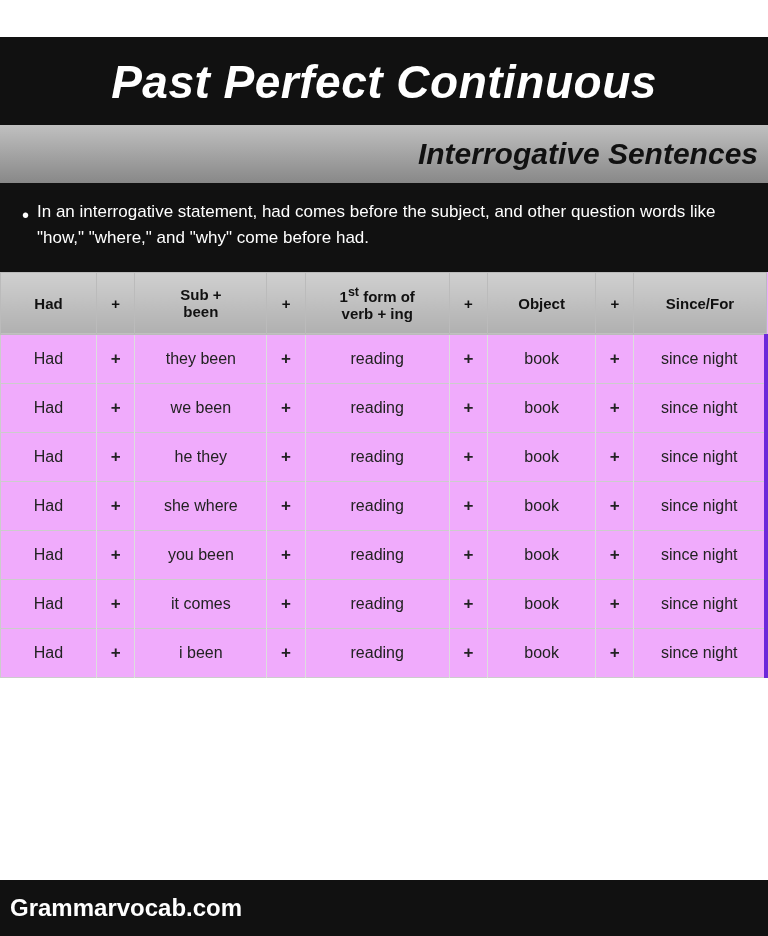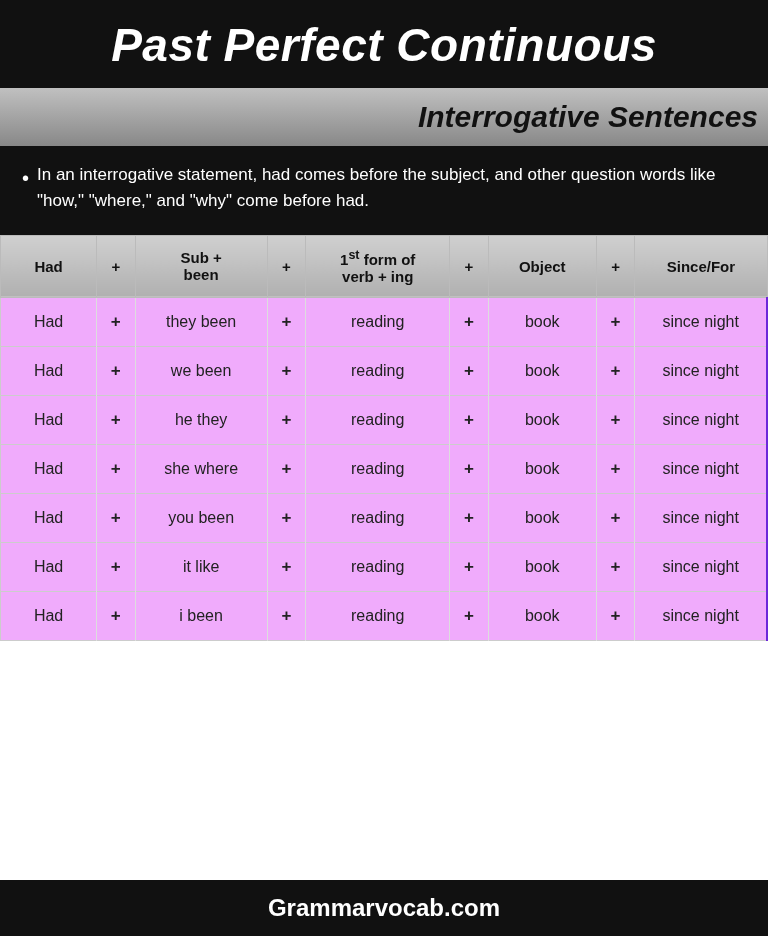--- a/index.html
+++ b/index.html
@@ -15,20 +15,21 @@
       background: #fff;
       display: flex;
       flex-direction: column;
     }
 
     #header {
       background: #111;
       color: #fff;
       text-align: center;
       padding: 18px 20px 16px;
+      margin-top: 37px;
     }
 
     #header h1 {
       font-size: 46px;
       font-weight: 900;
       font-style: italic;
       letter-spacing: 0.5px;
     }
 
     #subtitle-bar {
@@ -102,32 +103,31 @@
       color: #222;
       border-left: 1px solid #ddd;
       border-right: 1px solid #ddd;
     }
 
     tbody tr td:first-child {
       border-left: 1px solid #ccc;
     }
 
     tbody tr td:last-child {
-      border-right: 2px solid #6d28d9;
+      border-right: 4px solid #6d28d9;
     }
 
     tbody tr td.plus-cell {
       font-weight: 700;
       font-size: 17px;
     }
 
     #footer {
       background: #111;
       color: #fff;
-      text-align: center;
       padding: 14px 10px;
       font-size: 24px;
       font-weight: 700;
     }
   </style>
 </head>
 <body>
 
 <div id="header">
   <h1>Past Perfect Continuous</h1>
@@ -211,21 +211,21 @@
           <td class="plus-cell">+</td>
           <td>reading</td>
           <td class="plus-cell">+</td>
           <td>book</td>
           <td class="plus-cell">+</td>
           <td>since night</td>
         </tr>
         <tr>
           <td>Had</td>
           <td class="plus-cell">+</td>
-          <td>it like</td>
+          <td>it comes</td>
           <td class="plus-cell">+</td>
           <td>reading</td>
           <td class="plus-cell">+</td>
           <td>book</td>
           <td class="plus-cell">+</td>
           <td>since night</td>
         </tr>
         <tr>
           <td>Had</td>
           <td class="plus-cell">+</td>

